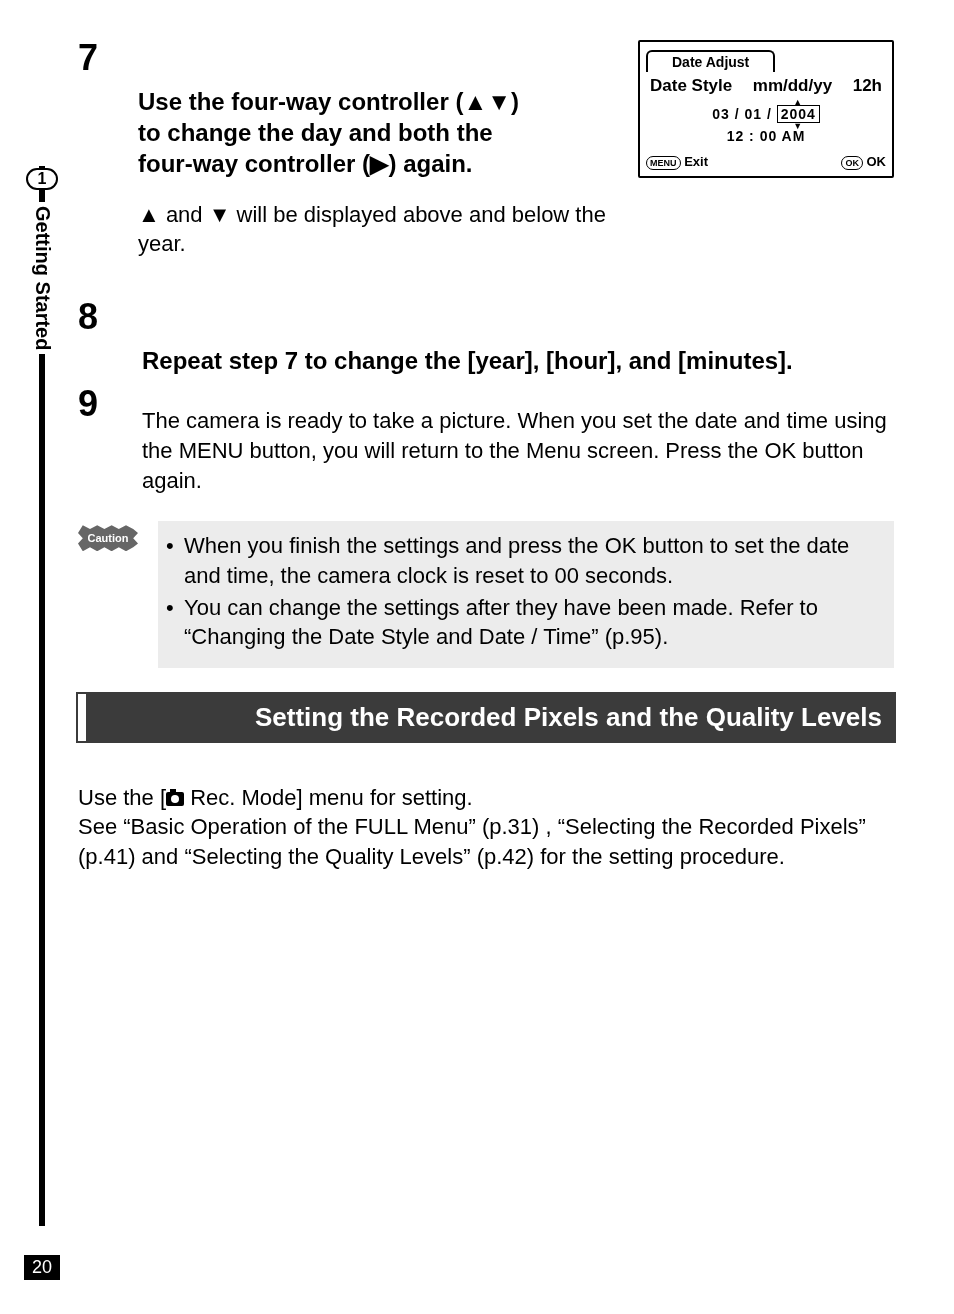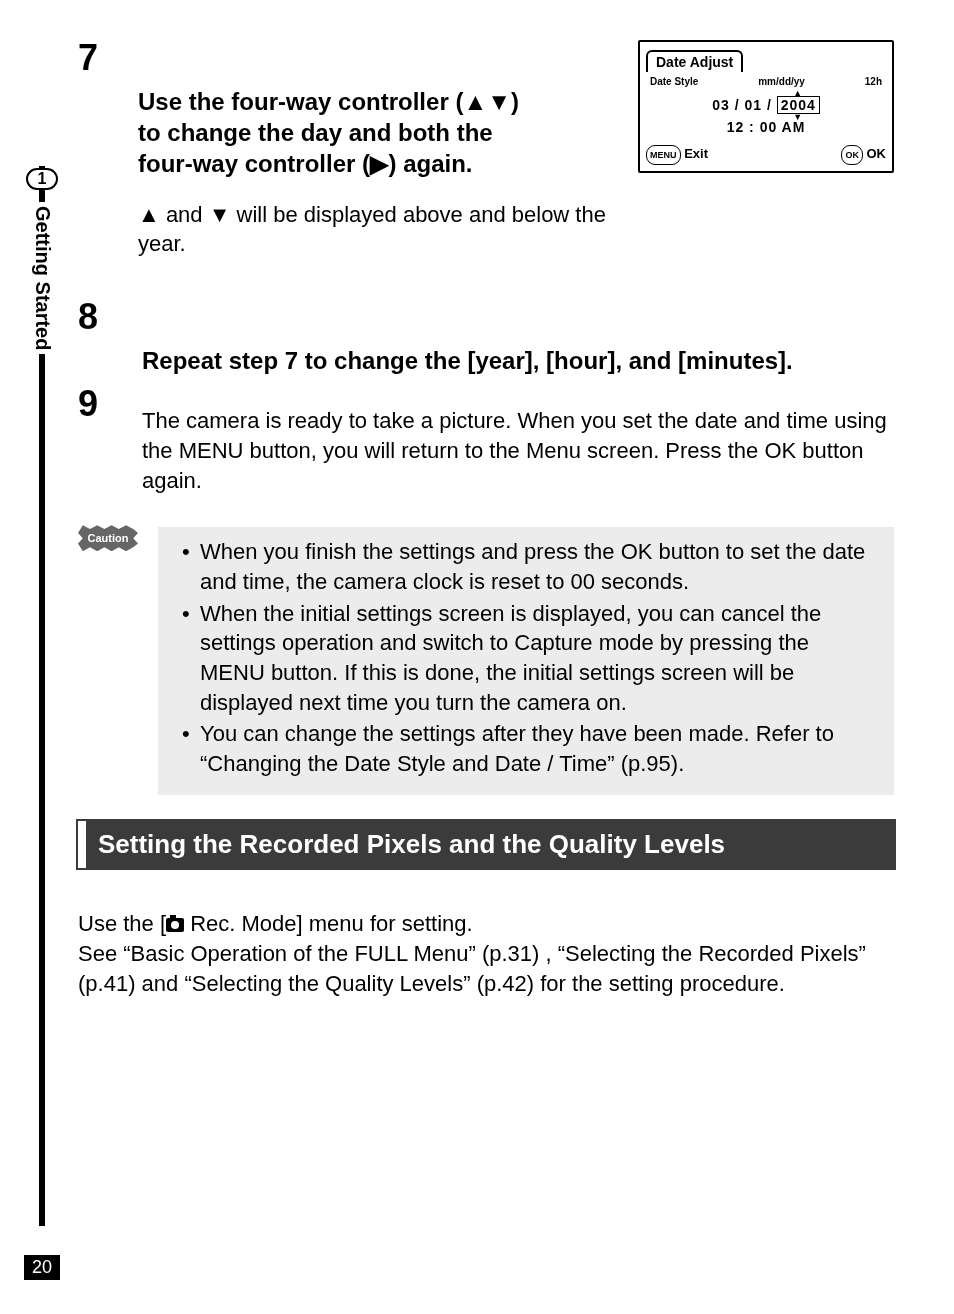--- a/index.html
+++ b/index.html
@@ -11,35 +11,35 @@
   .rail-label { writing-mode: vertical-rl; text-orientation: mixed; font-weight: bold; font-size: 20px; margin-top: 12px; position: relative; z-index: 2; background: #fff; padding: 4px 0; }
   .content { margin-left: 54px; }
   .step { display: flex; gap: 22px; margin-bottom: 10px; }
   .step-num { font-size: 36px; font-weight: bold; width: 42px; flex-shrink: 0; line-height: 1; }
   .step-body { flex: 1; }
   .step-head { font-size: 24px; font-weight: bold; line-height: 1.3; margin-top: 46px; }
   .step-text { font-size: 22px; line-height: 1.35; margin-top: 20px; }
   .row7 { display: flex; gap: 18px; align-items: flex-start; }
   .row7-text { flex: 1; }
   .screen { width: 256px; border: 2px solid #000; border-radius: 2px; padding: 8px 6px 6px 6px; font-family: Arial, sans-serif; font-size: 14px; font-weight: bold; position: relative; }
-  .screen-tab { border: 2px solid #000; border-bottom: none; border-radius: 6px 6px 0 0; padding: 2px 8px; display: inline-block; position: relative; top: 0; background: #fff; margin-bottom: 4px; }
+  .screen-tab { border: 2px solid #000; border-bottom: none; border-radius: 6px 6px 0 0; padding: 2px 24px; display: inline-block; position: relative; top: 0; background: #fff; margin-bottom: 4px; }
   .screen-line { text-align: center; margin: 6px 0; letter-spacing: 1px; font-size: 14px; }
-  .screen-style { display: flex; justify-content: space-between; padding: 0 4px 4px 4px; font-size: 10px; }
+  .screen-style { display: flex; justify-content: space-between; padding: 0 4px 4px 4px; font-size: 17px; }
   .yr-box { border: 1px solid #000; padding: 0 3px; position: relative; }
   .yr-box .tri-up { position: absolute; top: -9px; left: 50%; transform: translateX(-50%); font-size: 9px; }
   .yr-box .tri-dn { position: absolute; bottom: -9px; left: 50%; transform: translateX(-50%); font-size: 9px; }
   .screen-foot { display: flex; justify-content: space-between; align-items: center; font-size: 13px; margin-top: 10px; }
-  .pill { border: 1.5px solid #000; border-radius: 9px; font-size: 9px; padding: 0 3px; font-weight: bold; display: inline-flex; align-items: center; height: 20px; }
+  .pill { border: 1.5px solid #000; border-radius: 9px; font-size: 9px; padding: 0 3px; font-weight: bold; display: inline-flex; align-items: center; height: 14px; }
   .caution-row { display: flex; gap: 20px; margin: 26px 0 0 54px; }
   .caution-badge { width: 60px; height: 26px; background: #666; color: #fff; font-size: 11px; font-weight: bold; display: flex; align-items: center; justify-content: center; position: relative; clip-path: polygon(8% 0, 20% 15%, 32% 0, 44% 15%, 56% 0, 68% 15%, 80% 0, 92% 15%, 100% 30%, 92% 50%, 100% 70%, 92% 85%, 80% 100%, 68% 85%, 56% 100%, 44% 85%, 32% 100%, 20% 85%, 8% 100%, 0 70%, 8% 50%, 0 30%); flex-shrink: 0; margin-top: 4px; }
-  .caution-box { background: #ececec; padding: 10px 16px 14px 24px; font-size: 22px; line-height: 1.35; flex: 1; margin-top: 6px; }
+  .caution-box { background: #ececec; padding: 10px 16px 14px 8px; font-size: 22px; line-height: 1.35; flex: 1; }
   .caution-box ul { list-style: none; padding-left: 0; }
   .caution-box li { position: relative; padding-left: 18px; margin-bottom: 2px; }
   .caution-box li::before { content: "•"; position: absolute; left: 0; }
-  .section-bar { background: #3b3b3b; color: #fff; font-size: 26px; font-weight: bold; padding: 8px 12px; margin: 26px 0 12px 54px; border-left: 8px solid #fff; outline: 2px solid #3b3b3b; }
+  .section-bar { background: #3b3b3b; color: #fff; font-size: 26px; font-weight: bold; padding: 8px 12px; margin: 26px 0 12px 54px; border-left: 8px solid #fff; outline: 2px solid #3b3b3b; text-align: right; }
   .para { font-size: 22px; line-height: 1.35; margin-left: 54px; margin-bottom: 22px; }
   .cam-icon { display: inline-block; width: 18px; height: 14px; background: #000; border-radius: 2px; position: relative; vertical-align: -1px; }
   .cam-icon::before { content: ""; position: absolute; top: -3px; left: 4px; width: 6px; height: 3px; background: #000; }
   .cam-icon::after { content: ""; position: absolute; top: 3px; left: 5px; width: 8px; height: 8px; background: #fff; border-radius: 50%; }
   .page-num { position: absolute; left: 24px; bottom: 34px; background: #000; color: #fff; font-weight: normal; font-size: 18px; padding: 2px 8px; }
 </style>
 </head>
 <body>
 
 <div class="page">
@@ -107,21 +107,20 @@
         <div class="step-text">The camera is ready to take a picture. When you set the date and time using the MENU button, you will return to the Menu screen. Press the OK button again.</div>
       </div>
     </div>
   </div>
 
   <div class="caution-row">
     <div class="caution-badge">Caution</div>
     <div class="caution-box">
       <ul>
         <li>When you finish the settings and press the OK button to set the date and time, the camera clock is reset to 00 seconds.</li>
-        <li>When the initial settings screen is displayed, you can cancel the settings operation and switch to Capture mode by pressing the MENU button. If this is done, the initial settings screen will be displayed next time you turn the camera on.</li>
         <li>You can change the settings after they have been made. Refer to “Changing the Date Style and Date / Time” (p.95).</li>
       </ul>
     </div>
   </div>
 
   <div class="section-bar">
     <span>Setting the Recorded Pixels and the Quality Levels</span>
   </div>
 
 

